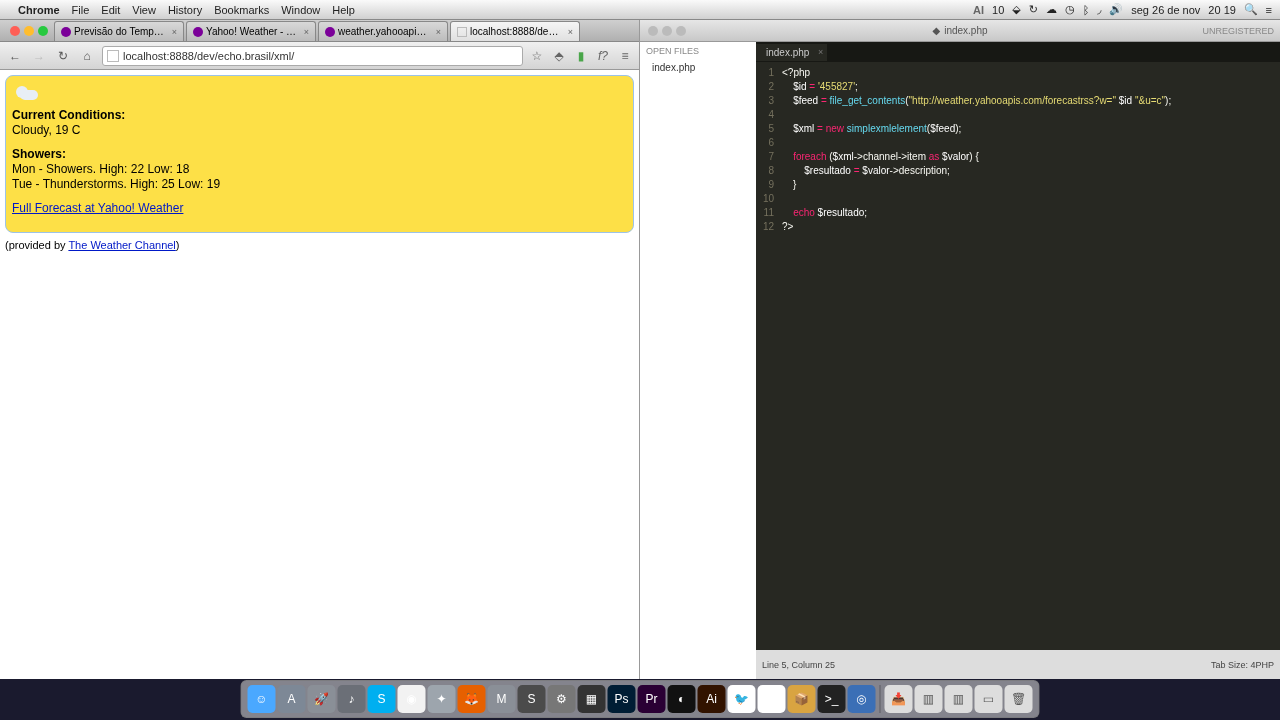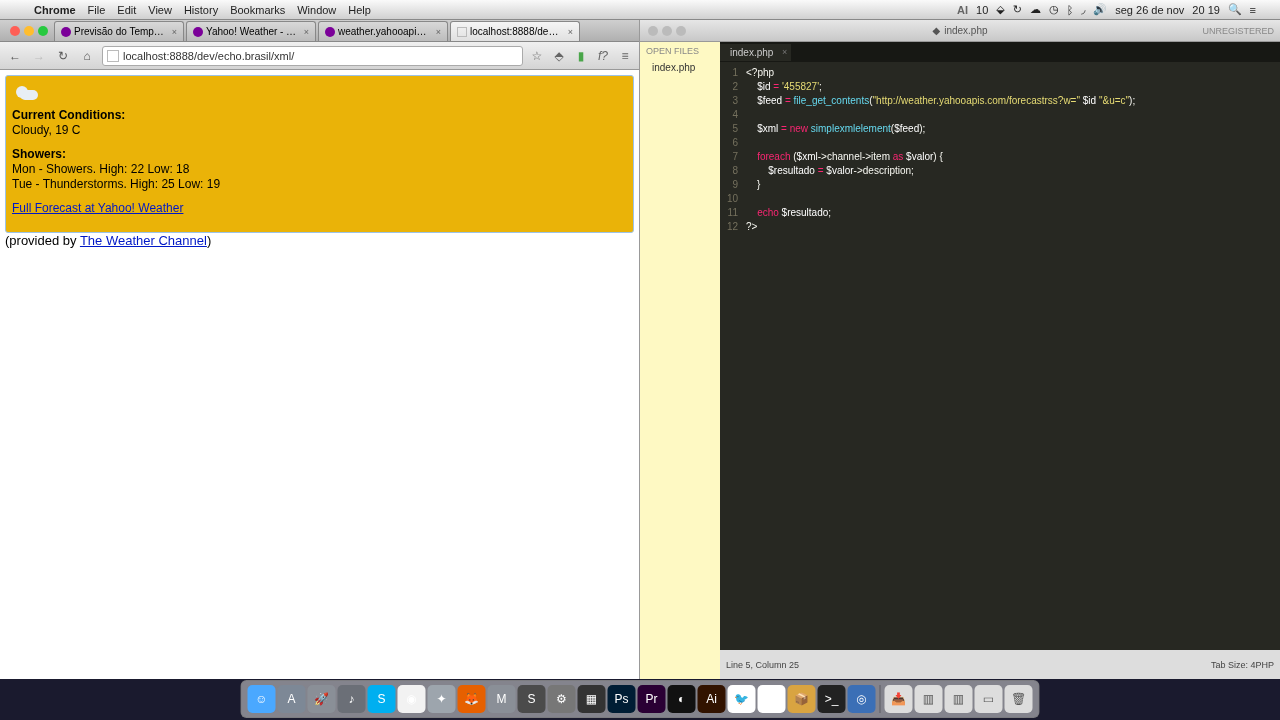--- a/index.html
+++ b/index.html
@@ -1,18 +1,18 @@
 <!DOCTYPE html>
 <html><head>
 <meta charset="utf-8">
 <style>
 *{margin:0;padding:0;box-sizing:border-box;font-family:Arial,Helvetica,sans-serif}
 body{width:1280px;height:720px;overflow:hidden;background:#1a1a2e;position:relative}
 
-.menubar{height:20px;background:linear-gradient(#fafafa,#d0d0d0);display:flex;align-items:center;font-size:11px;color:#222;padding:0 24px;border-bottom:1px solid #888}
+.menubar{height:20px;background:linear-gradient(#fafafa,#d0d0d0);display:flex;align-items:center;font-size:11px;color:#222;padding:0 8px;border-bottom:1px solid #888}
 .menubar .apple{margin-right:10px}
 .menubar .appname{font-weight:bold;margin-right:12px}
 .menubar .menu-item{margin-right:12px}
 .menubar .right{margin-left:auto;display:flex;align-items:center;gap:8px;font-size:11px}
 .menubar .right span{display:flex;align-items:center}
 
 .workspace{display:flex;height:659px}
 
 .browser{width:640px;background:#fff;display:flex;flex-direction:column;border-right:1px solid #999}
 .tabbar{height:22px;background:linear-gradient(#cfcfcf,#b0b0b0);display:flex;align-items:flex-end;padding-left:4px;font-size:10px;border-bottom:1px solid #888}
@@ -22,38 +22,38 @@
 .tab{height:20px;padding:2px 6px;max-width:130px;display:flex;align-items:center;gap:3px;border:1px solid #888;border-bottom:none;border-radius:3px 3px 0 0;margin-right:2px;background:linear-gradient(#d8d8d8,#bcbcbc);overflow:hidden;white-space:nowrap}
 .tab.active{background:linear-gradient(#f5f5f5,#e0e0e0)}
 .tab .favicon{width:10px;height:10px;flex:none;display:inline-block}
 .tab .close{margin-left:4px;color:#666;font-size:9px}
 .toolbar{height:28px;background:linear-gradient(#f0f0f0,#d4d4d4);display:flex;align-items:center;padding:0 6px;gap:6px;border-bottom:1px solid #999;font-size:12px;color:#555}
 .toolbar .navbtn{width:18px;text-align:center;cursor:pointer}
 .urlbar{flex:1;height:20px;background:#fff;border:1px solid #aaa;border-radius:3px;display:flex;align-items:center;padding:0 4px;font-size:11px;color:#333}
 .urlbar .page-icon{width:12px;height:12px;margin-right:4px;border:1px solid #bbb}
 .toolbar .toolbtn{width:16px;text-align:center;color:#666;font-size:12px}
 .content{flex:1;padding:5px;overflow:auto}
-.weatherbox{background:#eab308;border:1px solid #9cc3e8;border-radius:3px;padding:8px 18px 16px 6px;font-size:12px;color:#000}
+.weatherbox{background:#fde047;border:1px solid #9cc3e8;border-radius:8px;padding:8px 18px 16px 6px;font-size:12px;color:#000}
 .weatherbox .cloud{width:28px;height:18px;margin-bottom:6px;position:relative}
 .weatherbox .cloud::before{content:"";position:absolute;width:12px;height:12px;background:#e8eef5;border-radius:50%;left:4px;top:2px}
 .weatherbox .cloud::after{content:"";position:absolute;width:18px;height:10px;background:#e8eef5;border-radius:6px;left:8px;top:6px}
 .weatherbox b{font-weight:bold}
 .weatherbox p{margin:1px 0}
 .weatherbox a{color:#0018c7;}
-.provided{font-size:13px;}
+.provided{font-size:11px;margin-top:6px}
 .provided a{color:#0018c7;text-decoration:underline}
 
 .editor{width:640px;background:#2b2b2b;display:flex;flex-direction:column}
 .ed-title{height:22px;background:linear-gradient(#e6e6e6,#c8c8c8);display:flex;align-items:center;font-size:10px;color:#555;border-bottom:1px solid #999;position:relative}
 .ed-title .traffic{padding:0 8px}
 .ed-title .dot{background:#bbb}
 .ed-title .fname{position:absolute;left:50%;transform:translateX(-50%);display:flex;align-items:center;gap:4px}
 .ed-title .unreg{position:absolute;right:6px;font-size:9px;color:#888}
 .ed-body{flex:1;display:flex}
-.sidebar{width:80px;background:#fef9c3;font-size:10px;color:#555}
+.sidebar{width:116px;background:#ffffff;font-size:10px;color:#555}
 .sidebar .hdr{padding:4px 6px;color:#888;font-size:9px}
 .sidebar .file{padding:2px 12px;color:#333}
 .code-area{flex:1;display:flex;flex-direction:column;background:#272822}
 .filetab{height:20px;background:#171814;display:flex;align-items:center}
 .filetab .t{background:#272822;color:#ccc;font-size:10px;padding:3px 18px 3px 10px;position:relative}
 .filetab .t .x{position:absolute;right:4px;top:3px;color:#777;font-size:9px}
 .code{flex:1;display:flex;font-family:Menlo,Consolas,monospace;font-size:10px;line-height:14px}
 .gutter{width:22px;text-align:right;color:#75715e;padding:4px 4px 0 0;user-select:none}
 .codetext{flex:1;padding:4px 0 0 4px;white-space:pre;color:#f8f8f2}
 .k{color:#f92672}.s{color:#e6db74}.f{color:#66d9ef}.v{color:#fff}

